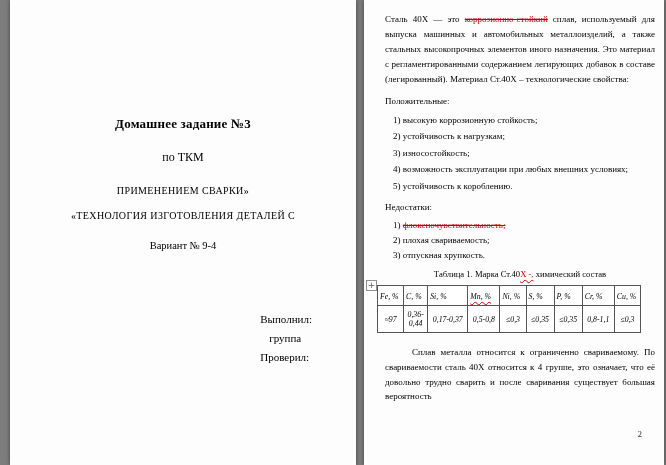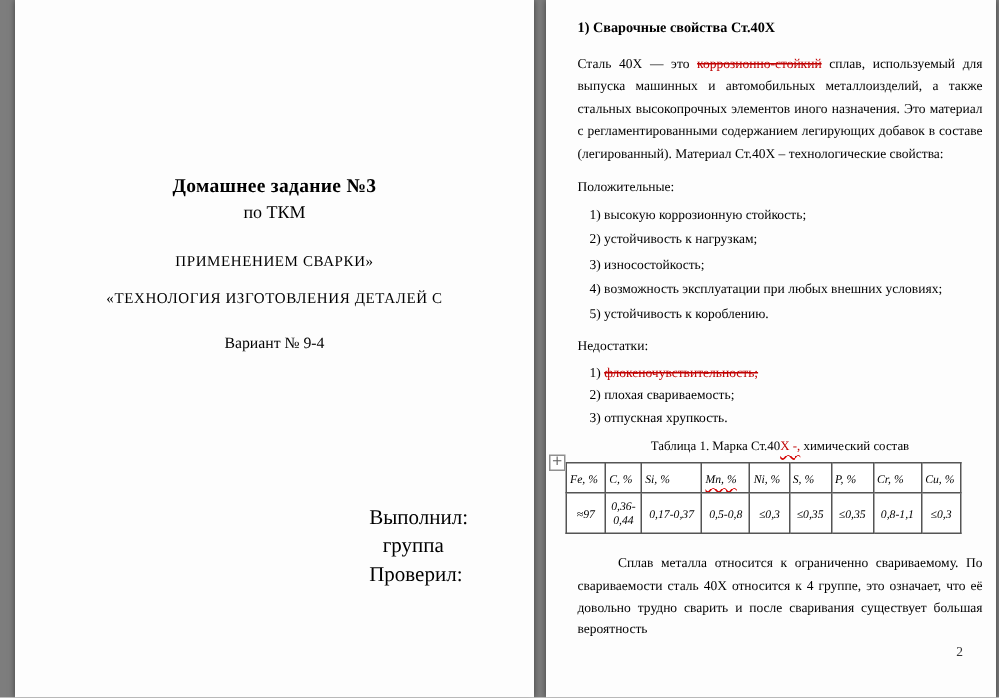--- a/index.html
+++ b/index.html
@@ -14,25 +14,25 @@
   .page {
     position:absolute; top:0;
     background:#fdfdfd;
     box-shadow:0 0 4px rgba(0,0,0,.5);
   }
   #page1 { left:10px; width:346px; height:465px; }
   #page2 { left:364px; width:300px; height:465px; }
 
   
   .title-block { padding-top:116px; text-align:center; }
-  .tp-title   { font-size:13px; font-weight:bold; letter-spacing:.2px; margin-bottom:2px; }
+  .tp-title   { font-size:13px; font-weight:bold; letter-spacing:.2px; margin-bottom:18px; }
   .tp-subject { font-size:12px; margin-bottom:13px; }
   .tp-line    { font-size:10px; letter-spacing:.4px; line-height:25px; }
   .tp-variant { font-size:10.5px; margin-top:12px; }
-  .credits { position:absolute; top:336px; right:44px; font-size:14px; line-height:19px; text-align:left; }
+  .credits { position:absolute; top:310px; right:44px; font-size:11px; line-height:19px; text-align:left; }
   .credit-indent { padding-left:9px; }
 
   
   .content { padding:12px 9px 0 21px; font-size:9px; line-height:15px; }
   .heading { font-size:9.5px; font-weight:bold; margin-bottom:8px; }
   .para { text-align:justify; }
   .intro { margin-bottom:7px; }
   .side-label { margin:6px 0 3px; }
   .num-list .item { padding-left:8px; line-height:16.4px; }
   .neg-list .item { padding-left:8px; line-height:14.8px; }
@@ -73,21 +73,20 @@
     <div class="credits">
       <div>Выполнил:</div>
       <div class="credit-indent">группа</div>
       <div>Проверил:</div>
     </div>
   </div>
 
   <div class="page" id="page2">
     <div class="content">
 
-      <div class="heading">1) Сварочные свойства Ст.40Х</div>
 
       <p class="para intro"><span>Сталь 40Х — это </span><span class="red-strike">коррозионно-стойкий</span><span> сплав, используемый для выпуска машинных и автомобильных металлоизделий, а также стальных высокопрочных элементов иного назначения. Это материал с регламентированными содержанием легирующих добавок в составе (легированный). Материал Ст.40Х – технологические свойства:</span></p>
 
       <div class="side-label">Положительные:</div>
       <div class="num-list">
         <div class="item">1) высокую коррозионную стойкость;</div>
         <div class="item">2) устойчивость к нагрузкам;</div>
         <div class="item">3) износостойкость;</div>
         <div class="item">4) возможность эксплуатации при любых внешних условиях;</div>
         <div class="item">5) устойчивость к короблению.</div>

